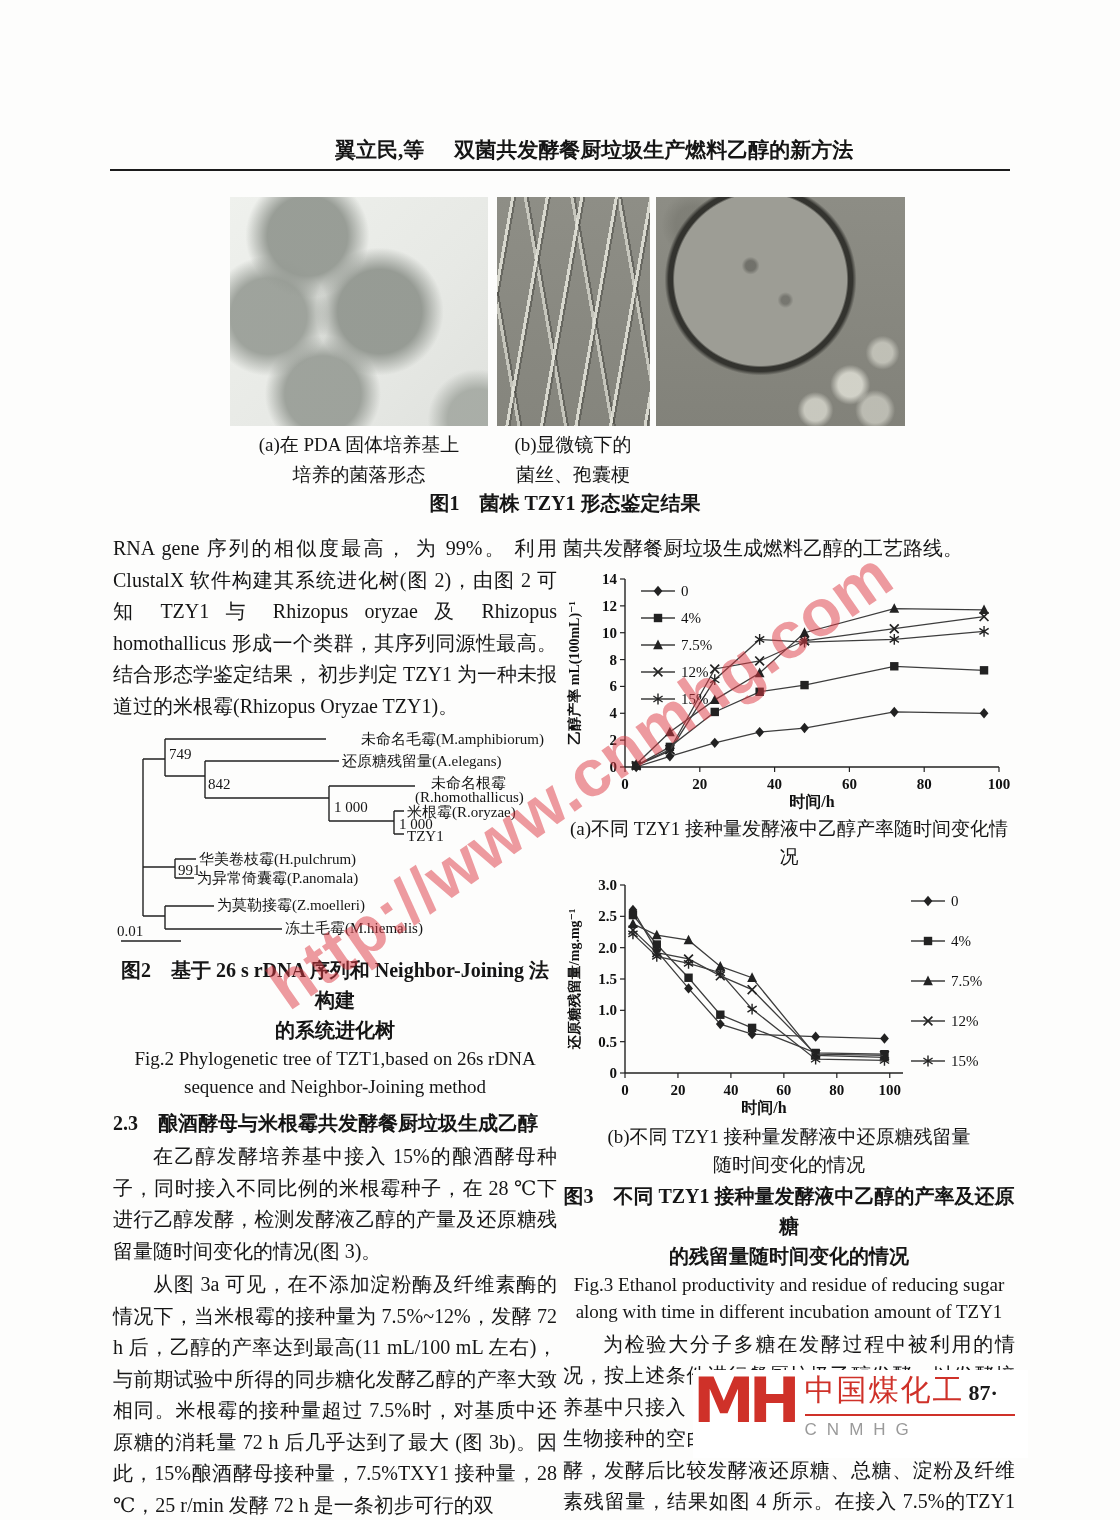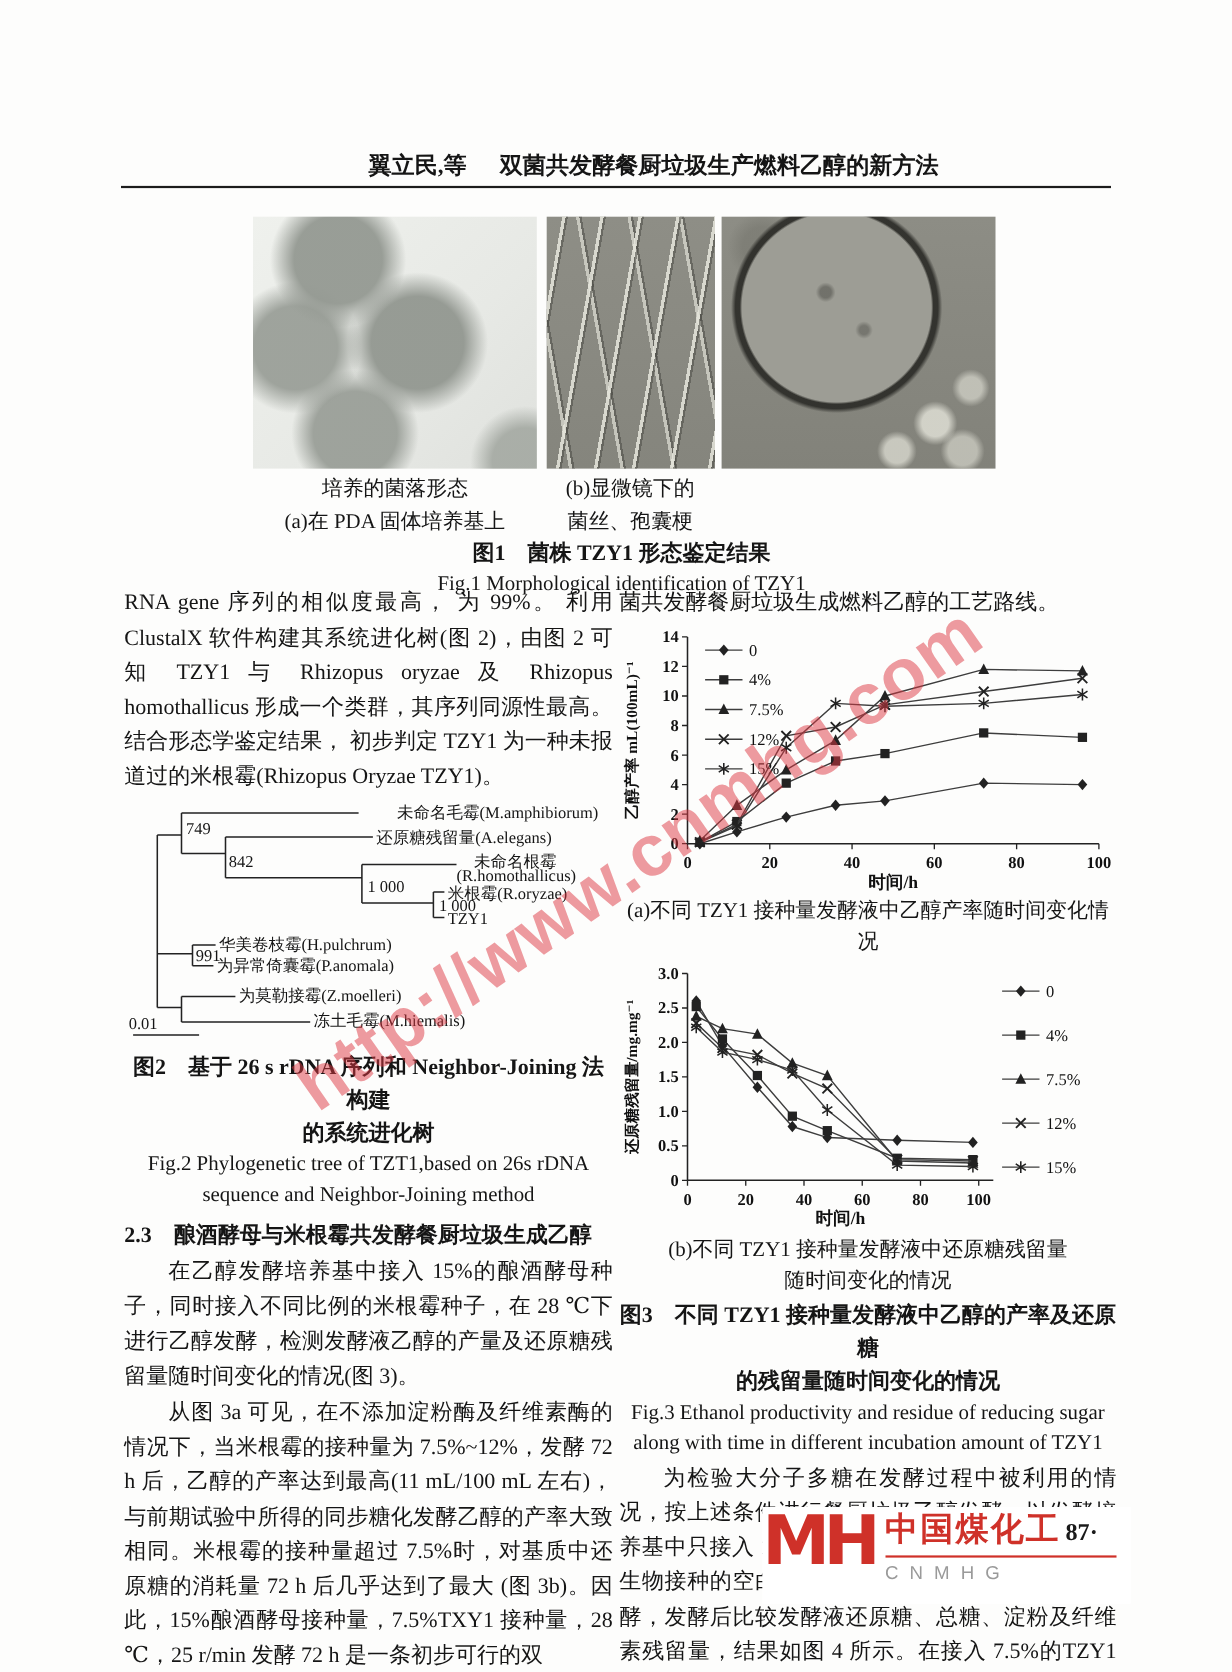--- a/index.html
+++ b/index.html
@@ -45,21 +45,21 @@
   .wmark{left:150px;top:742px;width:860px;text-align:center;font-size:66px;font-weight:bold;
          letter-spacing:1px;white-space:nowrap;color:rgba(222,56,66,0.5);
          transform:rotate(-35deg);z-index:5;pointer-events:none;
          font-family:"Liberation Sans","DejaVu Sans",sans-serif;}
   .logo{left:693px;top:1370px;width:335px;height:88px;display:flex;align-items:flex-start;
         background:#fff;z-index:6;gap:10px;}
   .logomark{font-family:"DejaVu Sans","Liberation Sans",sans-serif;font-weight:900;
             font-size:62px;color:#cf3129;letter-spacing:-6px;line-height:62px;}
   .logotext{display:flex;flex-direction:column;}
   .logorow{display:flex;align-items:baseline;}
-  .logocn{font-family:"Liberation Sans","DejaVu Sans",sans-serif;font-weight:bold;
+  .logocn{font-family:"Liberation Sans","DejaVu Sans",sans-serif;font-weight:normal;
           font-size:30px;color:#cf3129;letter-spacing:2px;}
   .pageno{font-size:22px;color:#1a1a1a;margin-left:4px;font-weight:bold;}
   .logoline{height:2px;background:#cf3129;margin:3px 0 4px 0;width:210px;}
   .logoen{font-family:"Liberation Sans","DejaVu Sans",sans-serif;font-size:17px;
           color:#9a9a9a;letter-spacing:10px;}
 </style>
 </head>
 <body>
 
 <div class="page">
@@ -68,29 +68,28 @@
     <span>翼立民,等</span>
     <span>双菌共发酵餐厨垃圾生产燃料乙醇的新方法</span>
   </div>
   <div class="abs rule" style="left:110px;top:169px;width:900px;"></div>
 
   <div class="photo photo-a abs" style="left:230px;width:258px;"></div>
   <div class="photo photo-b abs" style="left:497px;width:153px;"></div>
   <div class="photo photo-c abs" style="left:656px;width:249px;"></div>
 
   <div class="abs cap" style="left:218px;top:430px;width:282px;">
+    <div>(a)在 PDA 固体培养基上</div>
     <div>培养的菌落形态</div>
-    <div>(a)在 PDA 固体培养基上</div>
   </div>
   <div class="abs cap" style="left:462px;top:430px;width:222px;">
     <div>(b)显微镜下的</div>
     <div>菌丝、孢囊梗</div>
   </div>
   <div class="abs cap capb" style="left:115px;top:488px;width:900px;">图1　菌株 TZY1 形态鉴定结果</div>
-  <div class="abs cap" style="left:115px;top:516px;width:900px;">Fig.1 Morphological identification of TZY1</div>
 
   <div class="col" style="left:113px;width:444px;">
     <p class="jtext" style="margin:0;">RNA gene 序列的相似度最高， 为 99%。 利用 ClustalX 软件构建其系统进化树(图 2)，由图 2 可知 TZY1 与 Rhizopus oryzae 及 Rhizopus homothallicus 形成一个类群，其序列同源性最高。结合形态学鉴定结果， 初步判定 TZY1 为一种未报道过的米根霉(Rhizopus Oryzae TZY1)。</p>
 
     <div class="treebox">
       <svg width="440" height="227">
         <path fill="none" stroke="#222" stroke-width="1.4" d="
           M30,33 L30,190
           M30,33 L52,33 M52,13 L52,50 M52,13 L213,13
           M52,50 L92,50 M92,35 L92,72 M92,35 L226,35

